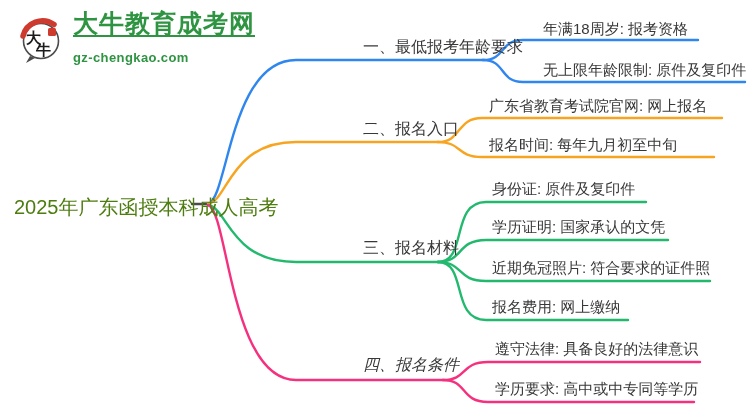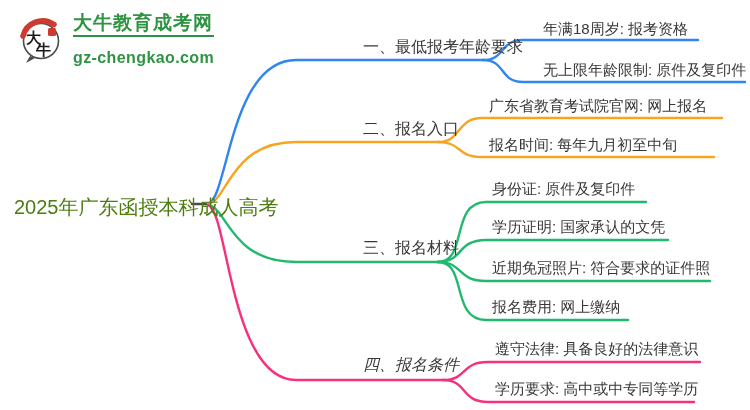--- a/index.html
+++ b/index.html
@@ -13,23 +13,23 @@
   .label{
     position:absolute;white-space:nowrap;color:#383838;
     font-family:"Liberation Sans","DejaVu Sans",sans-serif;
   }
   .central{font-size:20px;color:#4d7c0f;}
   .btitle{font-size:16px;margin-left:40px;}
   .child{font-size:15px;}
   
   .logo{position:absolute;left:18px;top:12px;display:flex;align-items:center;gap:9px;}
   .logo-txt{display:flex;flex-direction:column;}
-  .logo-title{font-size:19px;font-weight:bold;color:#2e9442;letter-spacing:1px;line-height:22px;}
+  .logo-title{font-size:25px;font-weight:bold;color:#2e9442;letter-spacing:1px;line-height:22px;}
   .logo-sep{height:2px;background:#2e9442;margin:1px 0 1px 0;width:100%;}
-  .logo-domain{font-size:16px;font-weight:bold;color:#2e9442;letter-spacing:.4px;line-height:15px;margin-top:12px;}
+  .logo-domain{font-size:13px;font-weight:bold;color:#2e9442;letter-spacing:.4px;line-height:15px;margin-top:12px;}
 </style>
 </head>
 <body>
 
 <div id="canvas">
 
   <svg class="links" width="750" height="410" viewBox="0 0 750 410">
     <g fill="none" stroke-width="2.4" stroke-linecap="round">
 
       <path d="M192,204 L209,204" stroke="#4a4a4a"></path>

